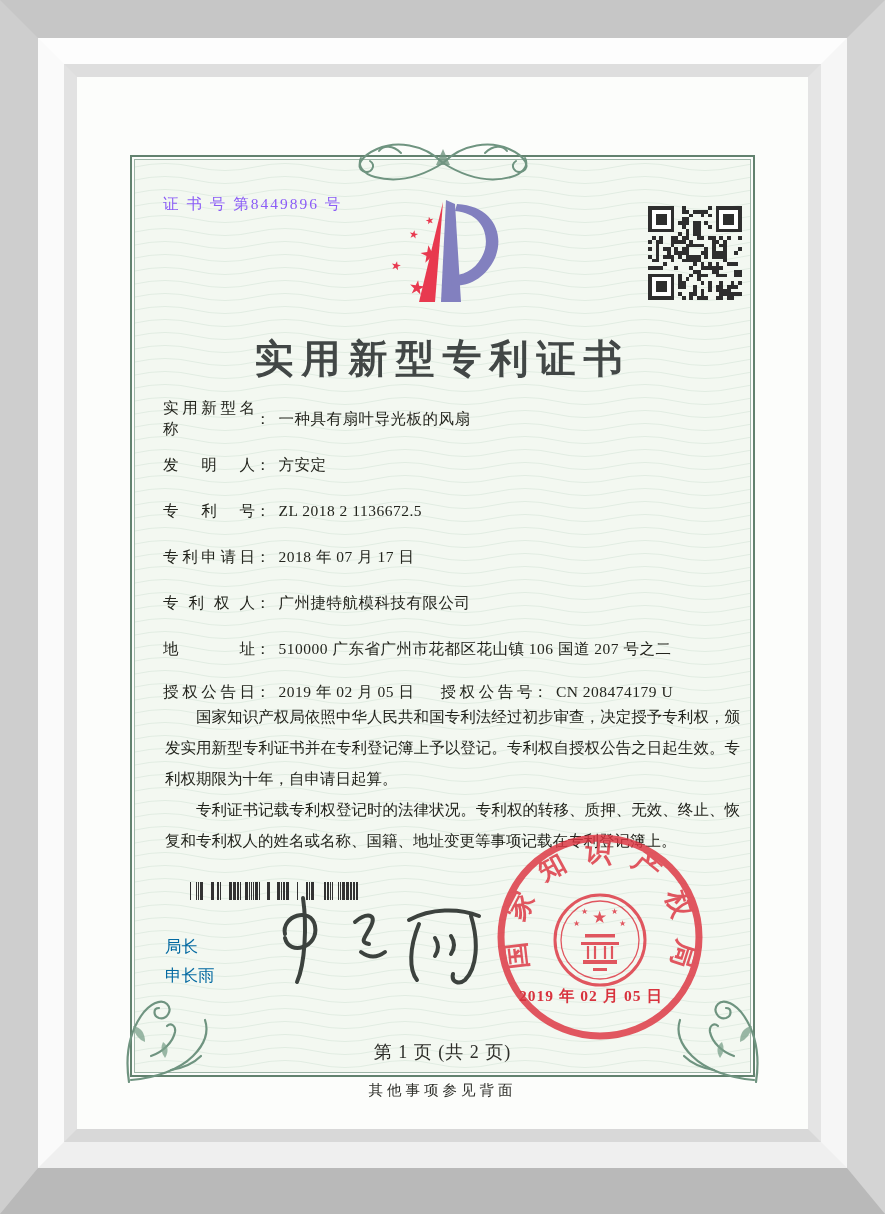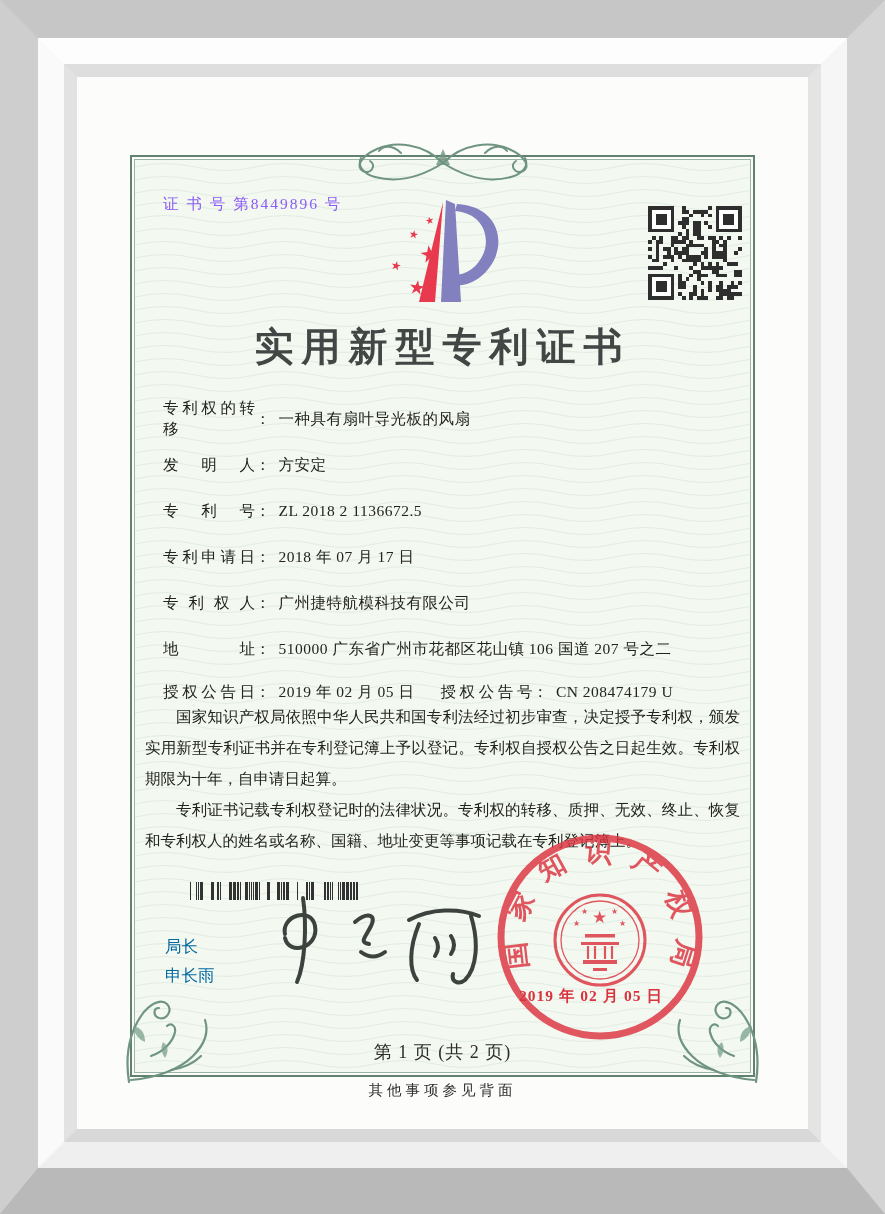--- a/index.html
+++ b/index.html
@@ -23,33 +23,33 @@
   .ornament { position:absolute; pointer-events:none; }
   .orn-top { top:-27px; left:50%; transform:translateX(-50%); }
   .orn-bl  { left:-14px; bottom:-14px; }
   .orn-br  { right:-14px; bottom:-14px; transform:scaleX(-1); }
 
   .cert-no { position:absolute; left:28px; top:34px; font-size:15.5px;
     letter-spacing:2px; color:#8b5cf6; }
   .logo { position:absolute; left:248px; top:36px; }
   .qr { position:absolute; left:513px; top:46px; }
 
-  .title { position:absolute; top:160px; left:0; right:0; text-align:center;
+  .title { position:absolute; top:172px; left:0; right:0; text-align:center;
     font-size:39px; font-weight:700; letter-spacing:8px; color:#424746; }
 
   .fields { position:absolute; top:236px; left:28px; right:20px; color:#23241d; }
   .row { display:flex; align-items:center; height:46px; font-size:15.5px; }
   .row.last { height:40px; }
   .lbl { display:inline-block; width:92px; text-align:justify;
     text-align-last:justify; flex:none; }
   .colon { flex:none; margin-right:8px; }
   .val { letter-spacing:.5px; white-space:nowrap; }
   .pair2 { display:flex; align-items:center; margin-left:26px; }
 
-  .paras { position:absolute; top:541px; left:10px; right:10px;
+  .paras { position:absolute; top:541px; left:30px; right:10px;
     font-size:15.5px; line-height:31px; color:#23241d;
     text-align:justify; word-break:break-all; }
   .paras p { text-indent:2em; }
 
   .barcode { position:absolute; left:42px; top:722px; }
   .signoff { position:absolute; left:30px; top:772px; font-size:16.5px;
     line-height:29px; color:#0369a1; }
   .signature { position:absolute; left:128px; top:726px; }
 
   .seal { position:absolute; left:358px; top:670px; }
@@ -331,21 +331,21 @@
               <rect x="20" y="2" width="3" height="3" fill="#2e2e2e"></rect>
               <rect x="0" y="18" width="7" height="7" fill="#2e2e2e"></rect>
               <rect x="1" y="19" width="5" height="5" fill="#fff"></rect>
               <rect x="2" y="20" width="3" height="3" fill="#2e2e2e"></rect>
             </svg>
 
     <div class="title">实用新型专利证书</div>
 
     <div class="fields">
       <div class="row">
-        <span class="lbl">专利权的转移</span>
+        <span class="lbl">实用新型名称</span>
                 <span class="colon">：</span>
                 <span class="val">一种具有扇叶导光板的风扇</span>
       </div>
       <div class="row">
         <span class="lbl">发明人</span>
                 <span class="colon">：</span>
                 <span class="val">方安定</span>
       </div>
       <div class="row">
         <span class="lbl">专利号</span>

